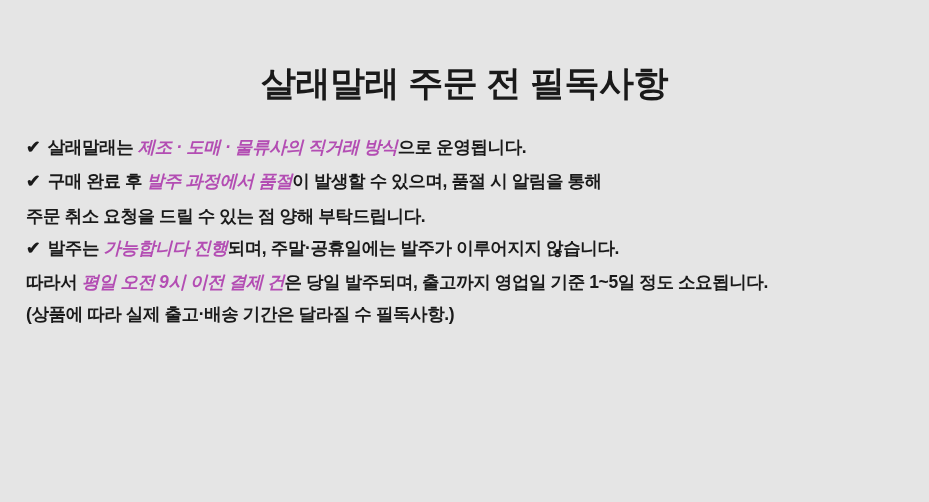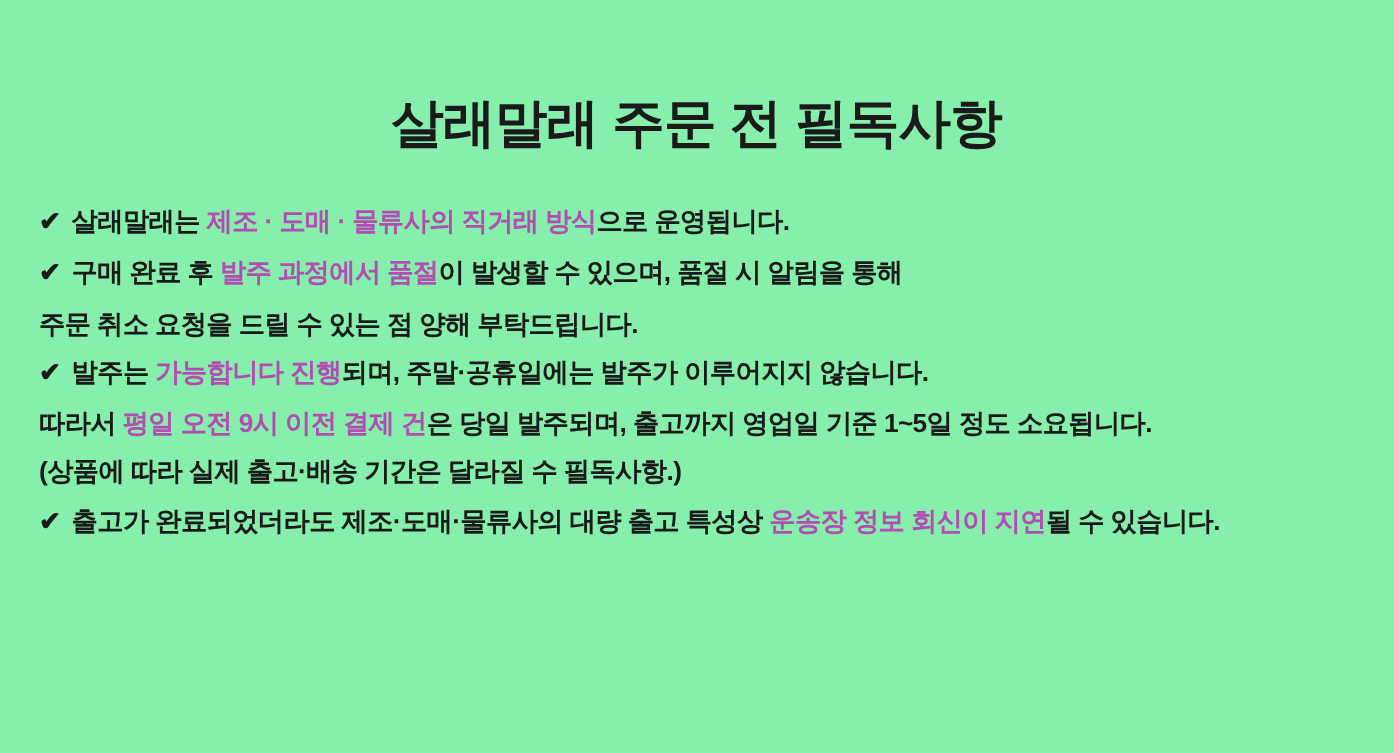--- a/index.html
+++ b/index.html
@@ -10,21 +10,21 @@
     width: 929px;
     height: 502px;
     background: #9e9e9e;
     font-family: "Liberation Sans", sans-serif;
     overflow: hidden;
   }
   .page {
     position: relative;
     width: 929px;
     height: 502px;
-    background: #86efac;
+    background: #e5e5e5;
     box-sizing: border-box;
   }
   .notice-title {
     text-align: center;
     font-size: 35px;
     font-weight: bold;
     color: #1a1a1a;
     letter-spacing: -0.5px;
     padding-top: 62px;
     line-height: 1.2;
@@ -44,29 +44,29 @@
   .line.tight {
     margin-bottom: 13px;
   }
   .check {
     font-weight: bold;
     color: #1a1a1a;
     margin-right: 3px;
   }
   .hl {
     color: #b34db3;
+    font-style: italic;
   }
 </style>
 </head>
 <body>
 
 <div class="page">
   <div class="notice-title">살래말래 주문 전 필독사항</div>
   <div class="notice-body">
       <div class="line"><span class="check">✔</span> <span>살래말래는 </span><span class="hl">제조 · 도매 · 물류사의 직거래 방식</span><span>으로 운영됩니다.</span></div>
       <div class="line"><span class="check">✔</span> <span>구매 완료 후 </span><span class="hl">발주 과정에서 품절</span><span>이 발생할 수 있으며, 품절 시 알림을 통해</span></div>
       <div class="line tight"><span>주문 취소 요청을 드릴 수 있는 점 양해 부탁드립니다.</span></div>
       <div class="line"><span class="check">✔</span> <span>발주는 </span><span class="hl">가능합니다 진행</span><span>되며, 주말·공휴일에는 발주가 이루어지지 않습니다.</span></div>
       <div class="line tight"><span>따라서 </span><span class="hl">평일 오전 9시 이전 결제 건</span><span>은 당일 발주되며, 출고까지 영업일 기준 1~5일 정도 소요됩니다.</span></div>
       <div class="line tight"><span>(상품에 따라 실제 출고·배송 기간은 달라질 수 필독사항.)</span></div>
-      <div class="line"><span class="check">✔</span> <span>출고가 완료되었더라도 제조·도매·물류사의 대량 출고 특성상 </span><span class="hl">운송장 정보 회신이 지연</span><span>될 수 있습니다.</span></div>
     </div>
 </div>
 
 </body></html>

